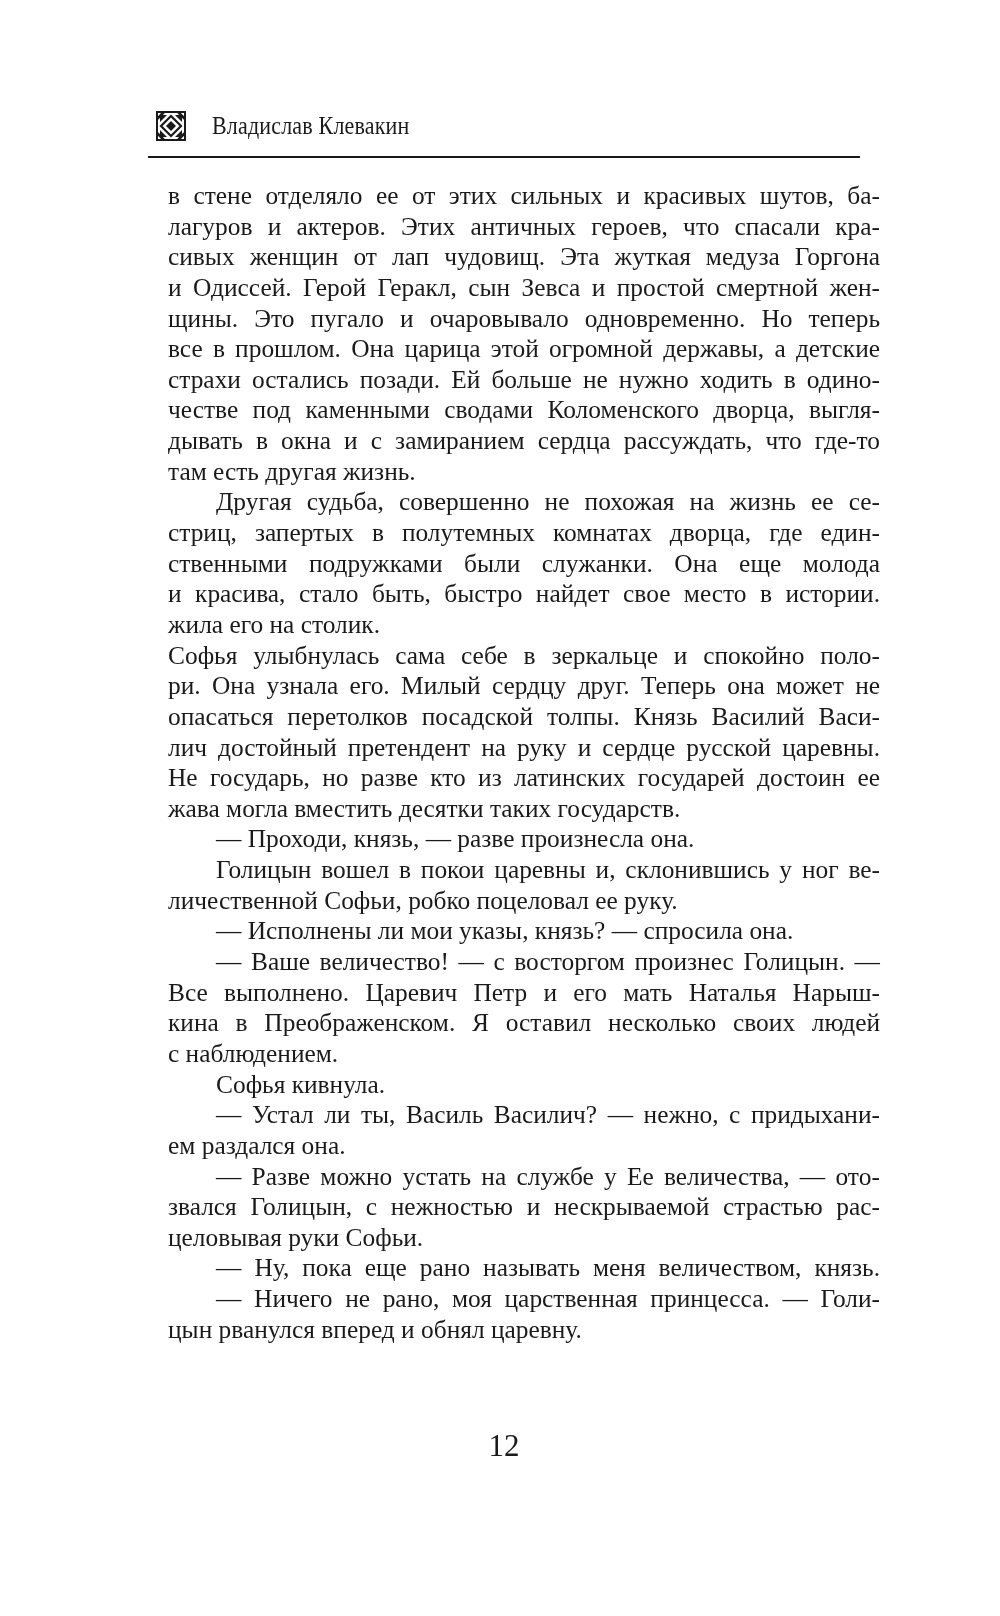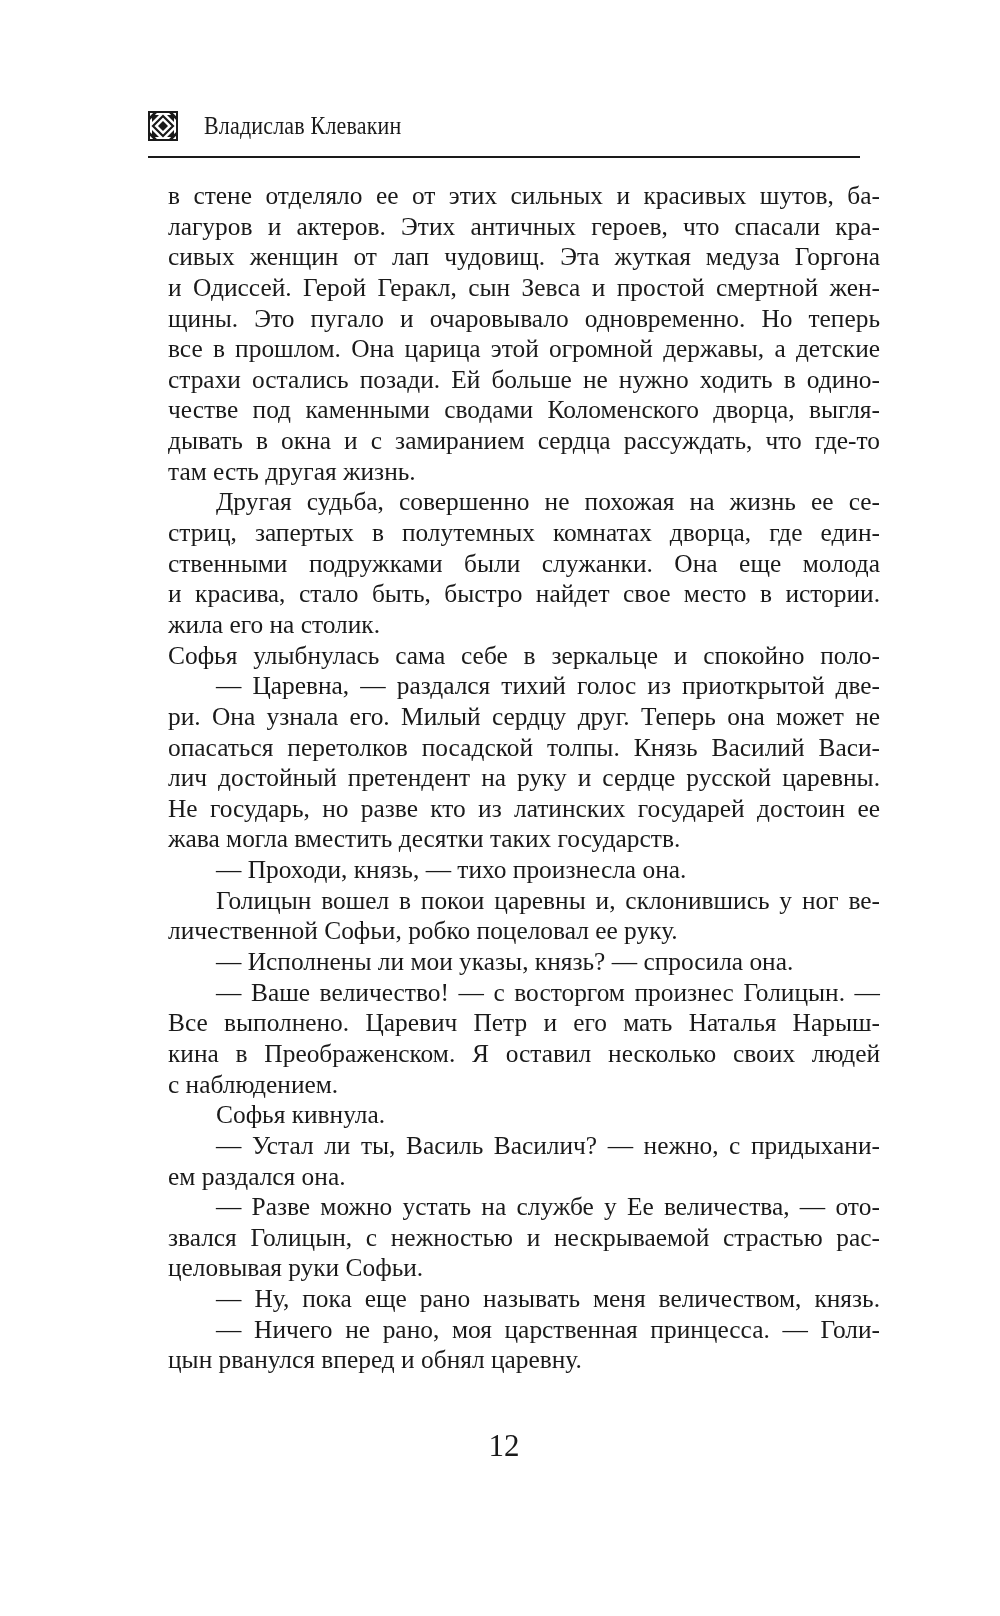--- a/index.html
+++ b/index.html
@@ -16,21 +16,21 @@
       color: #1a1a1a;
     }
     .page {
       position: absolute;
       left: 148px;
       top: 0;
       width: 710px;
     }
     .running-head {
       position: absolute;
-      left: 0;
+      left: 8px;
       top: 104px;
       width: 710px;
       height: 44px;
       display: flex;
       align-items: center;
       text-align: right;
     }
     .ornament {
       width: 30px;
       height: 30px;
@@ -108,27 +108,26 @@
       <span class="line">страхи остались позади. Ей больше не нужно ходить в одино-</span>
       <span class="line">честве под каменными сводами Коломенского дворца, выгля-</span>
       <span class="line">дывать в окна и с замиранием сердца рассуждать, что где-то</span>
       <span class="line last">там есть другая жизнь.</span>
       <span class="line indent">Другая судьба, совершенно не похожая на жизнь ее се-</span>
       <span class="line">стриц, запертых в полутемных комнатах дворца, где един-</span>
       <span class="line">ственными подружками были служанки. Она еще молода</span>
       <span class="line">и красива, стало быть, быстро найдет свое место в истории.</span>
       <span class="line last">жила его на столик.</span>
       <span class="line">Софья улыбнулась сама себе в зеркальце и спокойно поло-</span>
-      <span class="line indent">— Царевна, — раздался тихий голос из приоткрытой две-</span>
       <span class="line">ри. Она узнала его. Милый сердцу друг. Теперь она может не</span>
       <span class="line">опасаться перетолков посадской толпы. Князь Василий Васи-</span>
       <span class="line">лич достойный претендент на руку и сердце русской царевны.</span>
       <span class="line">Не государь, но разве кто из латинских государей достоин ее</span>
       <span class="line last">жава могла вместить десятки таких государств.</span>
-      <span class="line indent last">— Проходи, князь, — тихо произнесла она.</span>
+      <span class="line indent last">— Проходи, князь, — разве произнесла она.</span>
       <span class="line indent">Голицын вошел в покои царевны и, склонившись у ног ве-</span>
       <span class="line last">личественной Софьи, робко поцеловал ее руку.</span>
       <span class="line indent last">— Исполнены ли мои указы, князь? — спросила она.</span>
       <span class="line indent">— Ваше величество! — с восторгом произнес Голицын. —</span>
       <span class="line">Все выполнено. Царевич Петр и его мать Наталья Нарыш-</span>
       <span class="line">кина в Преображенском. Я оставил несколько своих людей</span>
       <span class="line last">с наблюдением.</span>
       <span class="line indent last">Софья кивнула.</span>
       <span class="line indent">— Устал ли ты, Василь Василич? — нежно, с придыхани-</span>
       <span class="line last">ем раздался она.</span>

